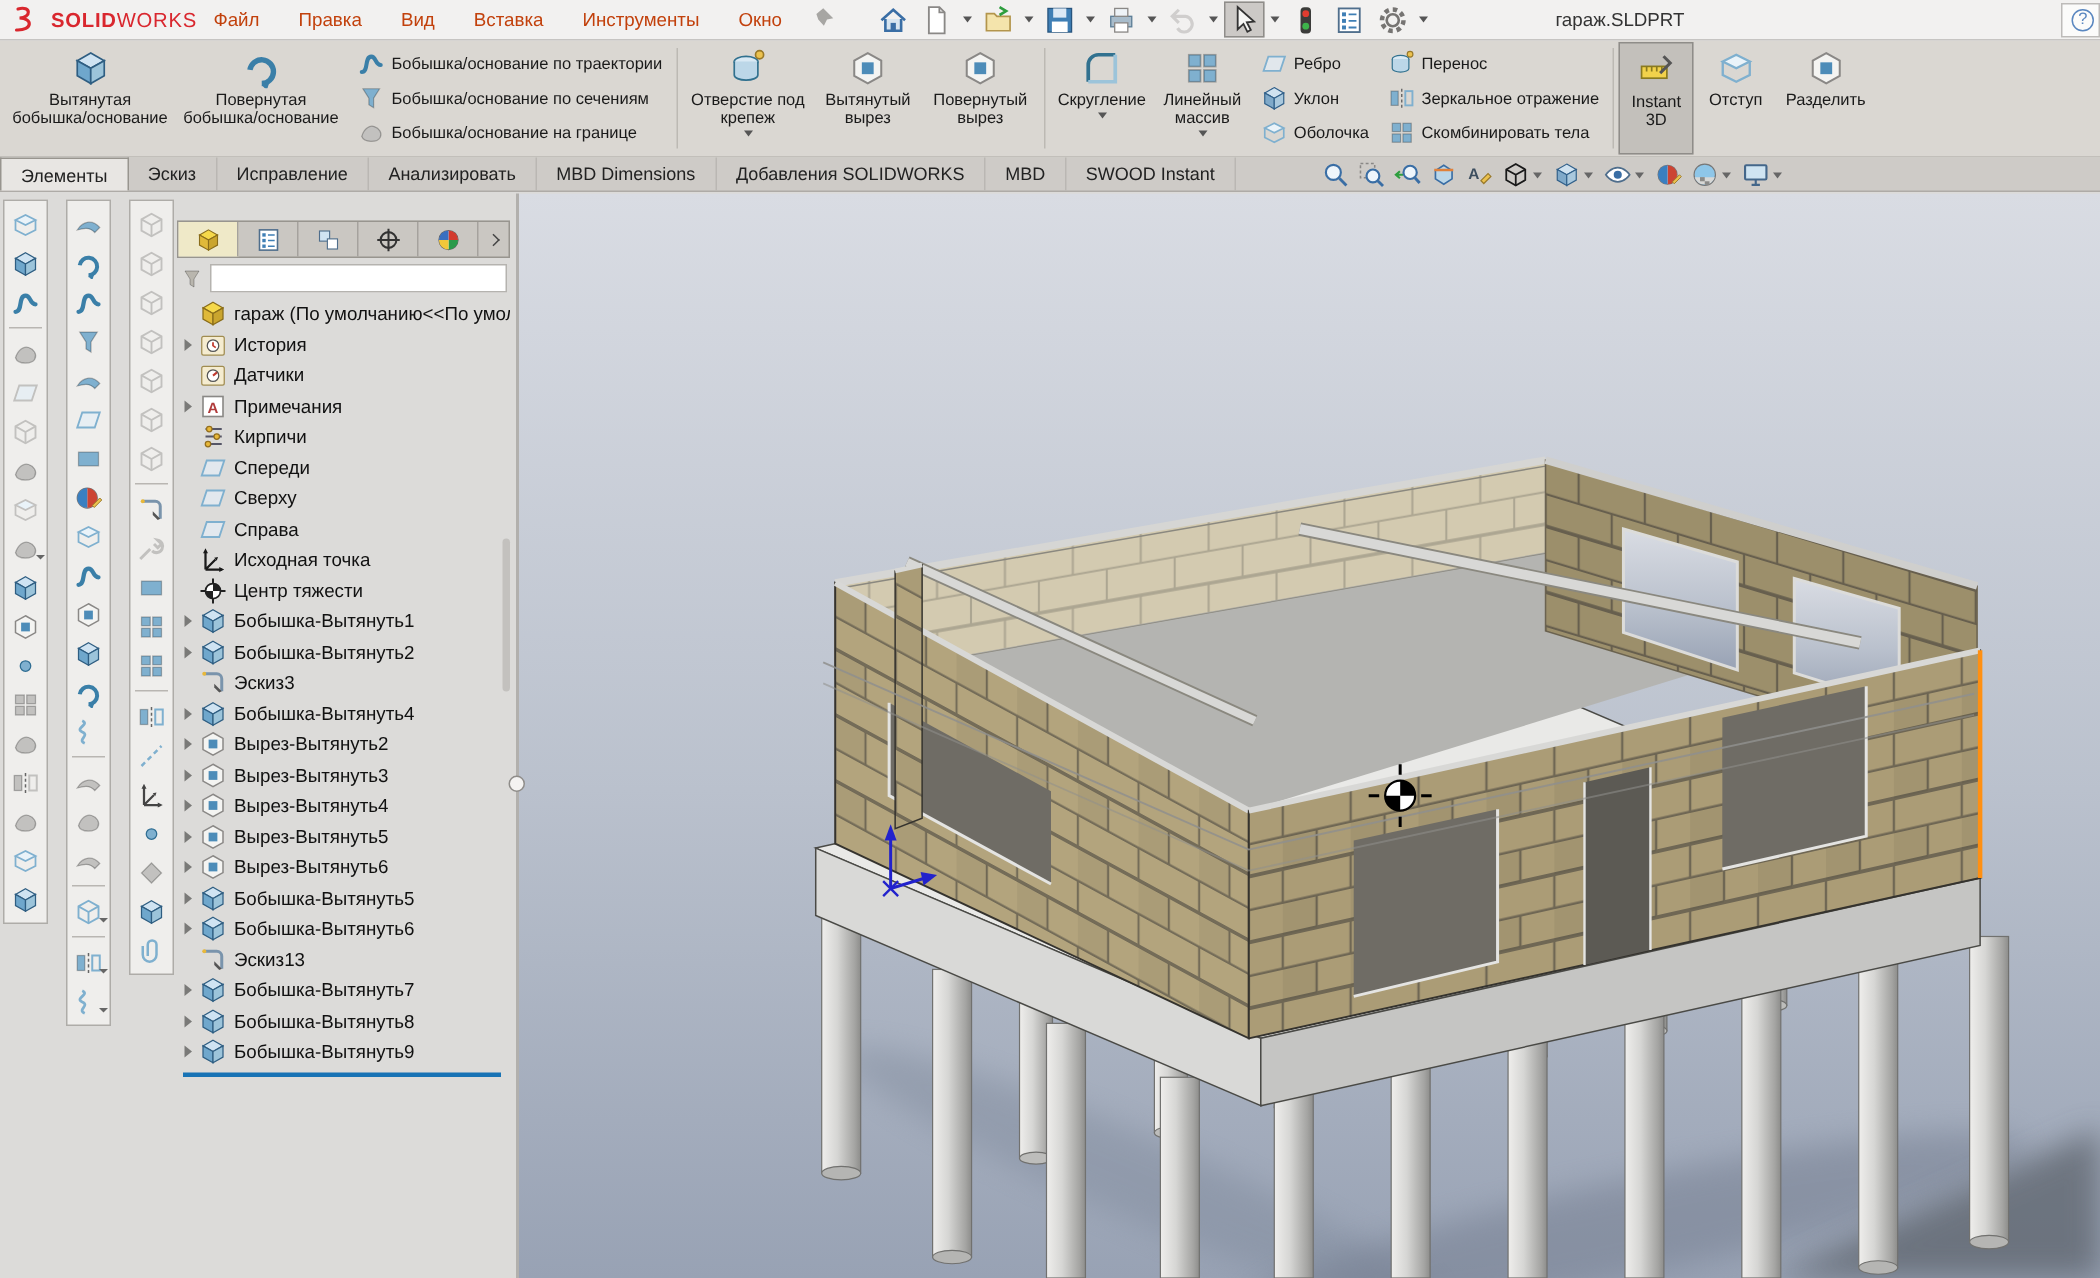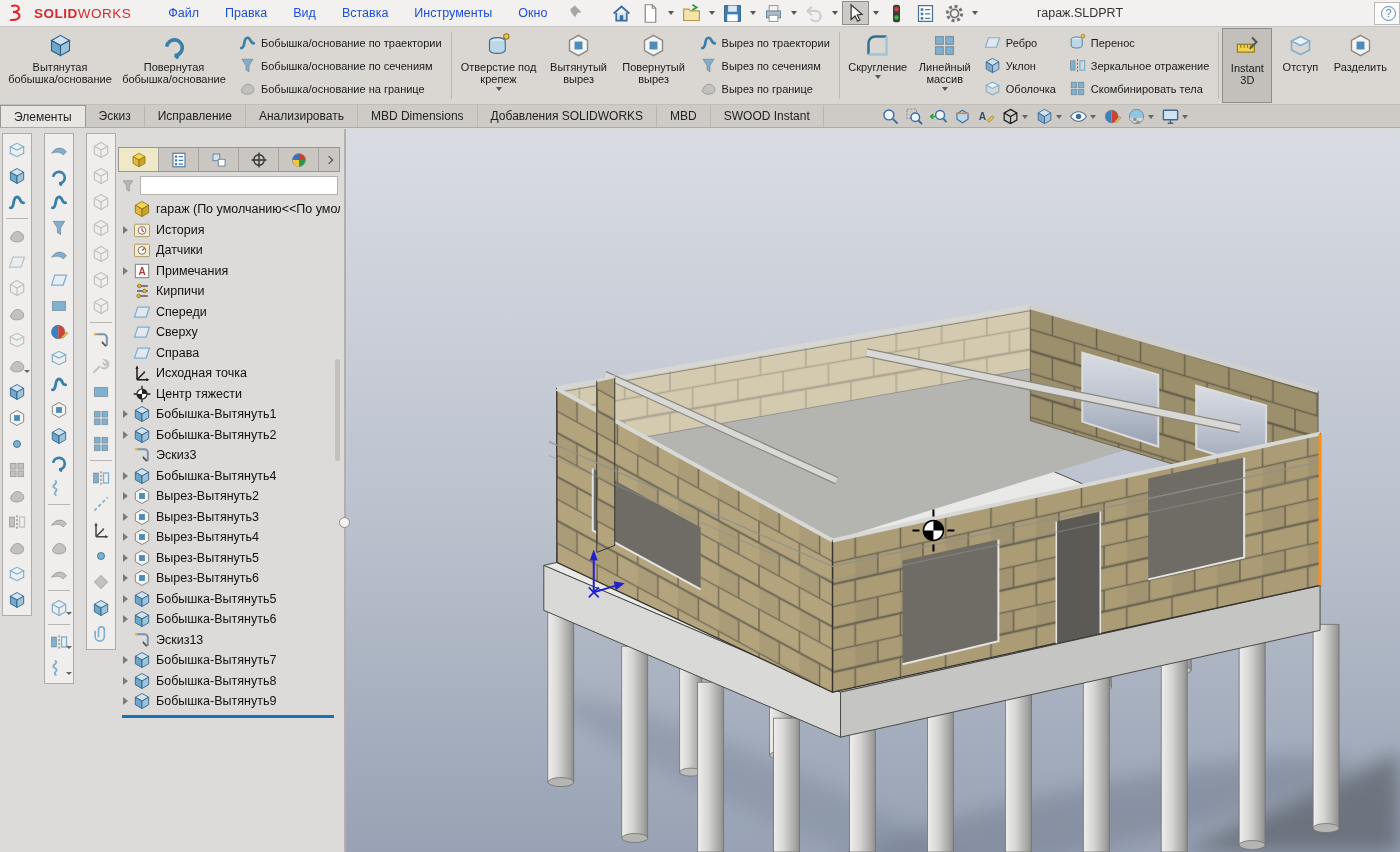--- a/index.html
+++ b/index.html
@@ -4,25 +4,25 @@
 <style>
   *{box-sizing:border-box;margin:0;padding:0}
   html,body{width:1400px;height:852px;overflow:hidden}
   body{font-family:"Liberation Sans",sans-serif;font-size:12px;color:#1a1a1a;background:#dcdbd9}
   #app{position:relative;width:1400px;height:852px}
   svg.ico{width:20px;height:20px;flex:none}
   .t-b{color:#7fb0cf}.t-g{color:#c2c1bf}.t-k{color:#444}
 
   
   #menubar{height:27px;background:#f2f1f0;border-bottom:1px solid #c6c4c2;display:flex;align-items:center;position:relative;padding-left:8px}
-  #logo{display:flex;align-items:center;gap:4px;margin-right:26px}
+  #logo{display:flex;align-items:center;gap:4px;}
   #logo .brand{font-size:13.5px;letter-spacing:.5px;color:#d9272e}
   #logo .brand b{font-weight:bold}
   #menu-nav{display:flex;gap:4px}
-  .menu-item{padding:4px 11px;font-size:12.5px;color:#1d4ed8;cursor:default}
+  .menu-item{padding:4px 11px;font-size:12.5px;color:#c2410c;cursor:default}
   #pin{margin-left:6px;opacity:.75}
   #quickbar{display:flex;align-items:center;margin-left:24px;gap:2px}
   .qbtn{display:flex;align-items:center;height:24px;padding:1px 2px;border:1px solid transparent;background:transparent}
   .qbtn svg{width:21px;height:21px}
   .qbtn.disabled{opacity:.38}
   .qbtn.boxed{background:#ccc9c6;border:1px solid #8f8d8a}
   .caret{width:0;height:0;border-left:3.5px solid transparent;border-right:3.5px solid transparent;border-top:4px solid #555;margin:0 2px}
   #doc-title{position:absolute;left:950px;width:260px;text-align:center;top:0;line-height:27px;font-size:12.5px;color:#333}
   #helpbox{position:absolute;right:0;top:2px;height:23px;display:flex;align-items:center;gap:4px;border:1px solid #bdbbb9;background:#fbfbfa;padding:0 4px 0 6px;width:26px;overflow:hidden}
   #helpbox .hq{width:15px;height:15px;border-radius:50%;border:1.5px solid #5a87c0;color:#5a87c0;font-size:11px;line-height:13px;text-align:center;flex:none}
@@ -455,40 +455,20 @@
       <svg>
           <use href="#sy-cut"></use>
         </svg>
       <div class="rbn-lbl">Вытянутый вырез</div>
     </div>
     <div class="rbn-big" style="width:78px">
       <svg>
           <use href="#sy-cut"></use>
         </svg>
       <div class="rbn-lbl">Повернутый вырез</div>
-    </div>
-    <div class="rbn-stack">
-      <div class="rbn-row">
-          <svg class="t-b">
-            <use href="#sy-scurve"></use>
-          </svg>
-          <span>Вырез по траектории</span>
-        </div>
-      <div class="rbn-row">
-          <svg class="t-b">
-            <use href="#sy-funnel"></use>
-          </svg>
-          <span>Вырез по сечениям</span>
-        </div>
-      <div class="rbn-row">
-          <svg class="t-g">
-            <use href="#sy-blob"></use>
-          </svg>
-          <span>Вырез по границе</span>
-        </div>
     </div>
     <div class="rbn-sep"></div>
     <div class="rbn-big" style="width:70px">
       <svg>
           <use href="#sy-fillet"></use>
         </svg>
       <div class="rbn-lbl">Скругление</div>
       <span class="caret"></span>
     </div>
     <div class="rbn-big" style="width:64px">

